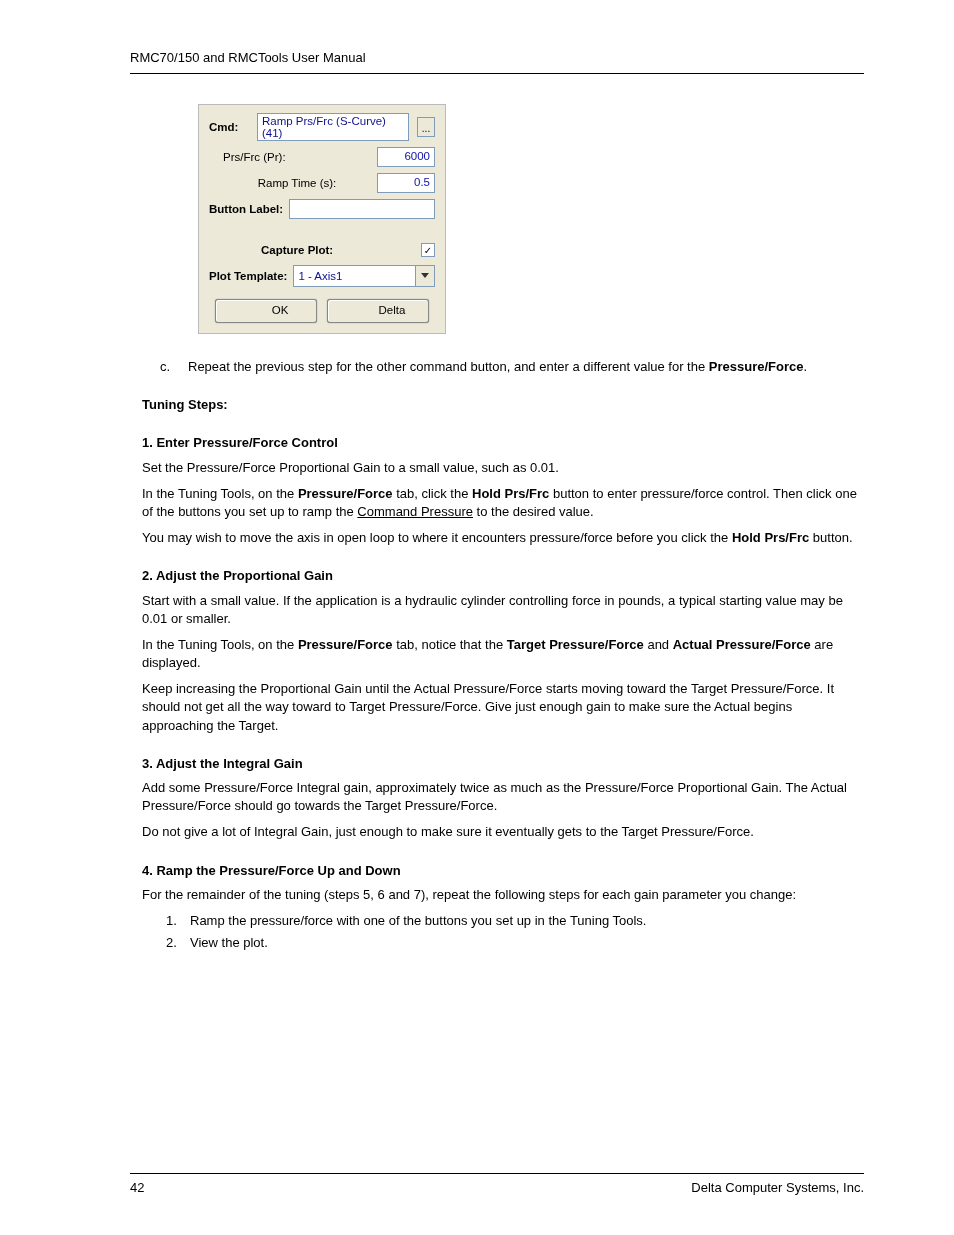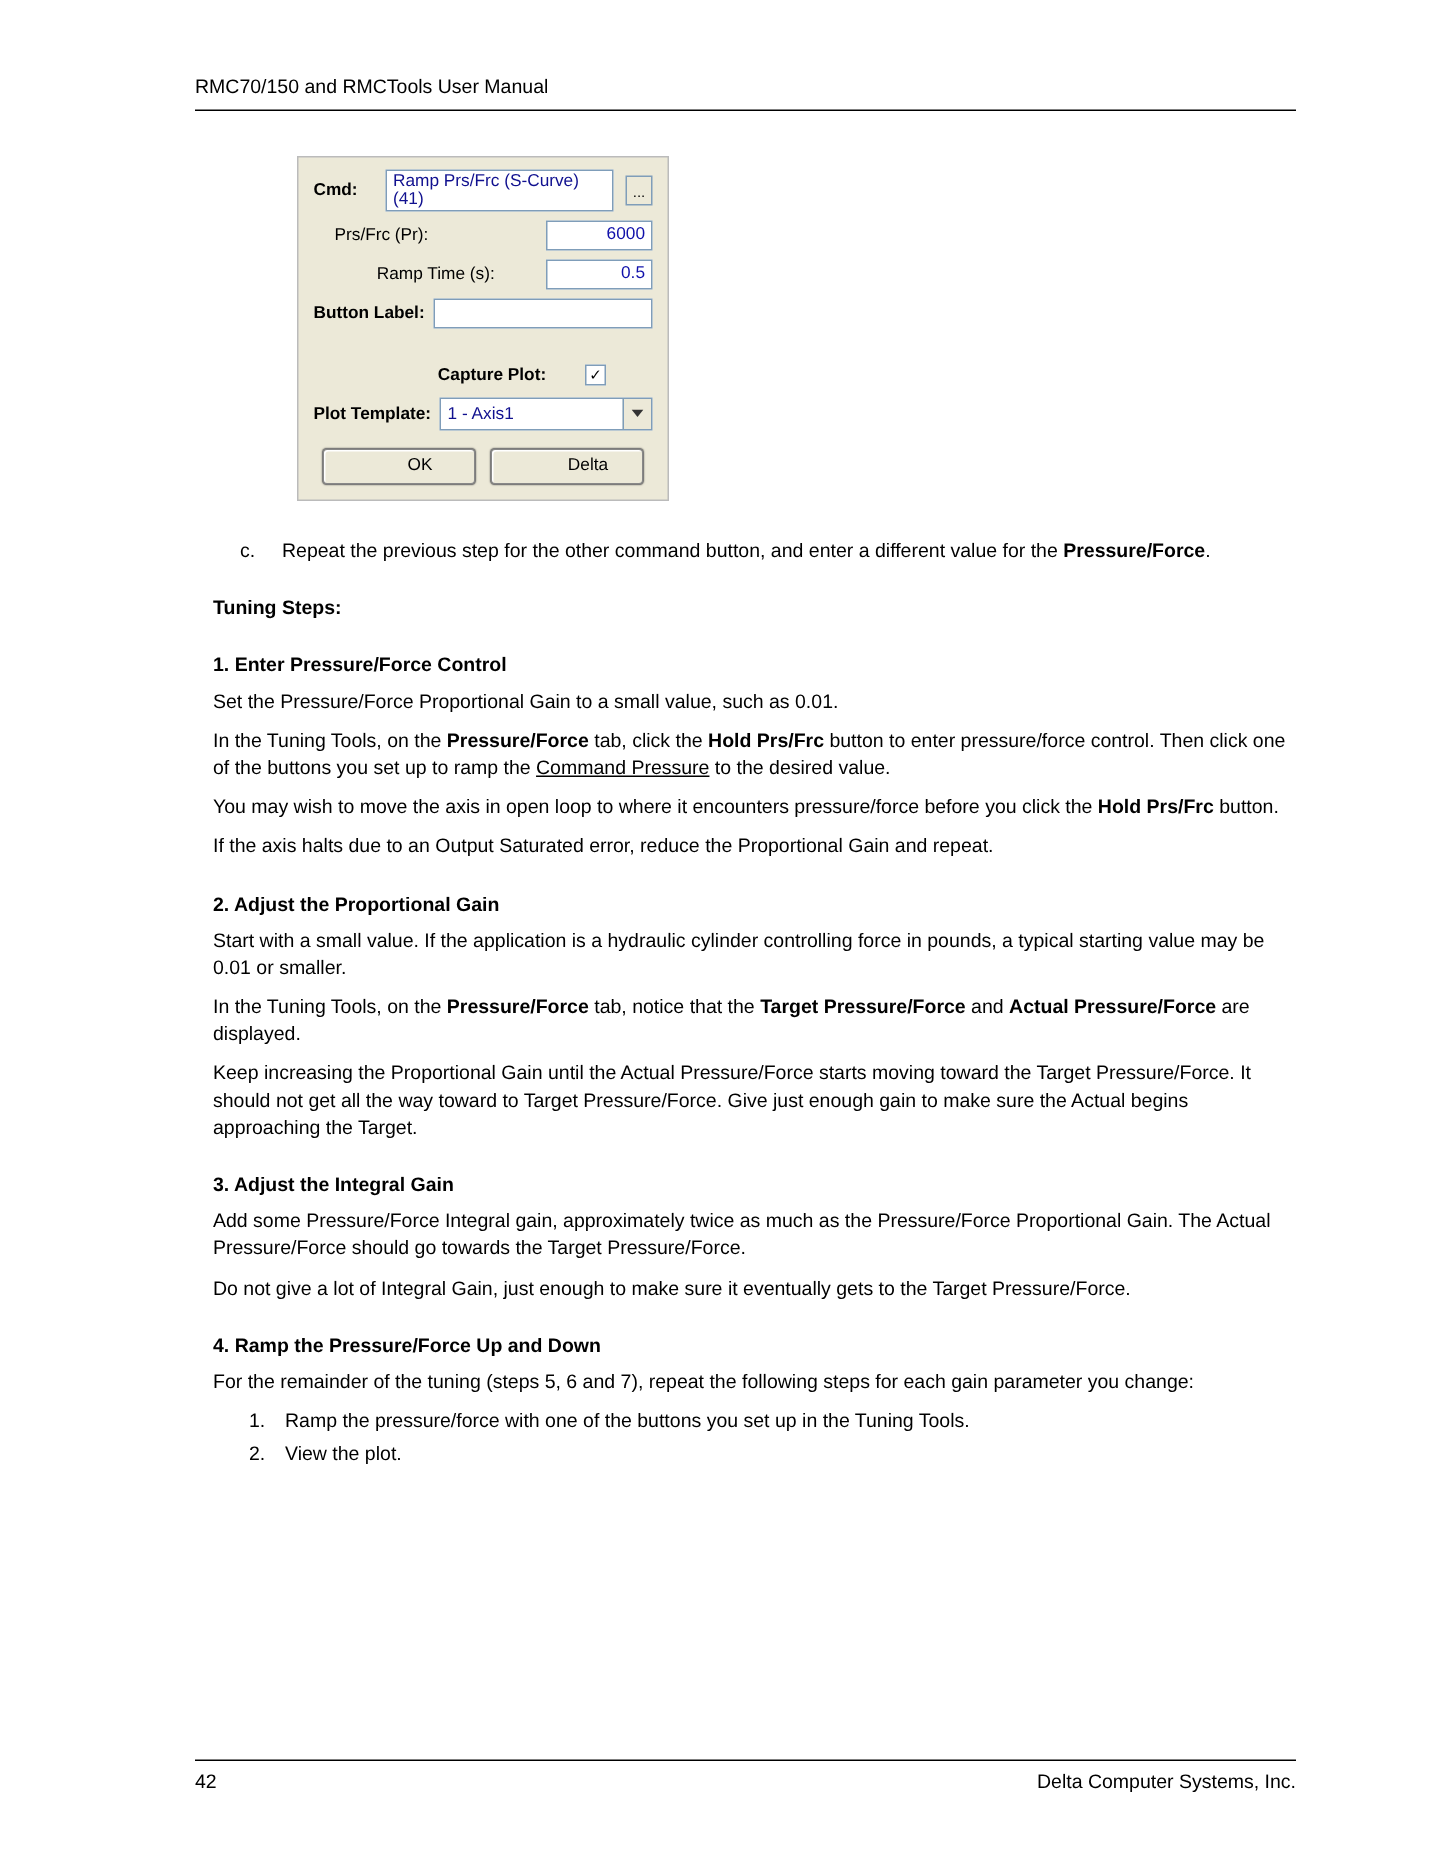--- a/index.html
+++ b/index.html
@@ -71,21 +71,21 @@
     justify-content: center;
     font-size: 10px;
     padding-bottom: 2px;
     margin-left: 2px;
   }
   .val-box {
     border: 1px solid #7F9DB9;
     background: #fff;
     height: 20px;
     box-sizing: border-box;
-    width: 71px;
+    width: 58px;
     text-align: right;
     padding: 2px 4px 0 0;
     color: #1010aa;
   }
   .wide-input {
     border: 1px solid #7F9DB9;
     background: #fff;
     height: 20px;
     box-sizing: border-box;
     flex: 1;
@@ -200,21 +200,21 @@
       <div class="val-box">0.5</div>
     </div>
 
     <div class="dlg-row" style="justify-content:flex-start;">
       <span class="bold lbl">Button Label:</span>
       <div class="wide-input"></div>
     </div>
 
     <div style="height:18px;"></div>
 
-    <div class="dlg-row" style="justify-content:center; padding-left:52px;">
+    <div class="dlg-row" style="justify-content:space-between; padding-left:52px;">
       <span class="bold lbl">Capture Plot:</span>
       <div style="width:14px;"></div>
       <div class="chk">✓</div>
     </div>
 
     <div class="dlg-row" style="justify-content:flex-start; margin-top:8px;">
       <span class="bold lbl">Plot Template:</span>
       <div class="dropdown">
         <span style="color:#10108f;">1 - Axis1</span>
         <div class="dropdown-arrow">
@@ -244,21 +244,20 @@
       <h4>Tuning Steps:</h4>
 
       <h4>1. Enter Pressure/Force Control</h4>
       <div class="para">Set the Pressure/Force Proportional Gain to a small value, such as 0.01.</div>
       <div class="para">
         <span>In the Tuning Tools, on the </span><span class="bold">Pressure/Force</span><span> tab, click the </span><span class="bold">Hold Prs/Frc</span><span> button to enter pressure/force control. Then click one of the buttons you set up to ramp the </span><span class="u">Command Pressure</span><span> to the desired value.</span>
       </div>
       <div class="para">
         <span>You may wish to move the axis in open loop to where it encounters pressure/force before you click the </span><span class="bold">Hold Prs/Frc</span><span> button.</span>
       </div>
-      <div class="para">If the axis halts due to an Output Saturated error, reduce the Proportional Gain and repeat.</div>
 
       <h4>2. Adjust the Proportional Gain</h4>
       <div class="para">Start with a small value. If the application is a hydraulic cylinder controlling force in pounds, a typical starting value may be 0.01 or smaller.</div>
       <div class="para">
         <span>In the Tuning Tools, on the </span><span class="bold">Pressure/Force</span><span> tab, notice that the </span><span class="bold">Target Pressure/Force</span><span> and </span><span class="bold">Actual Pressure/Force</span><span> are displayed.</span>
       </div>
       <div class="para">Keep increasing the Proportional Gain until the Actual Pressure/Force starts moving toward the Target Pressure/Force. It should not get all the way toward to Target Pressure/Force. Give just enough gain to make sure the Actual begins approaching the Target.</div>
 
       <h4>3. Adjust the Integral Gain</h4>
       <div class="para">Add some Pressure/Force Integral gain, approximately twice as much as the Pressure/Force Proportional Gain. The Actual Pressure/Force should go towards the Target Pressure/Force.</div>

